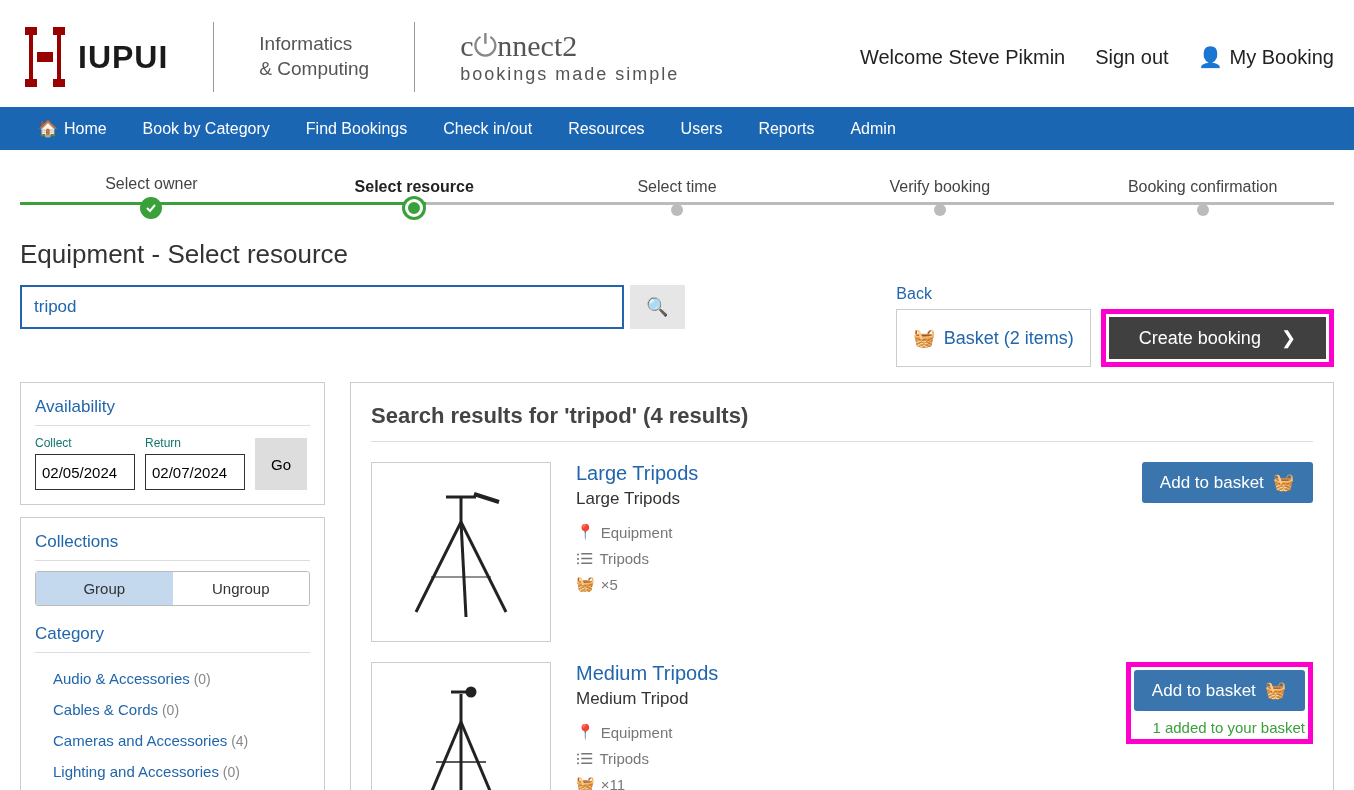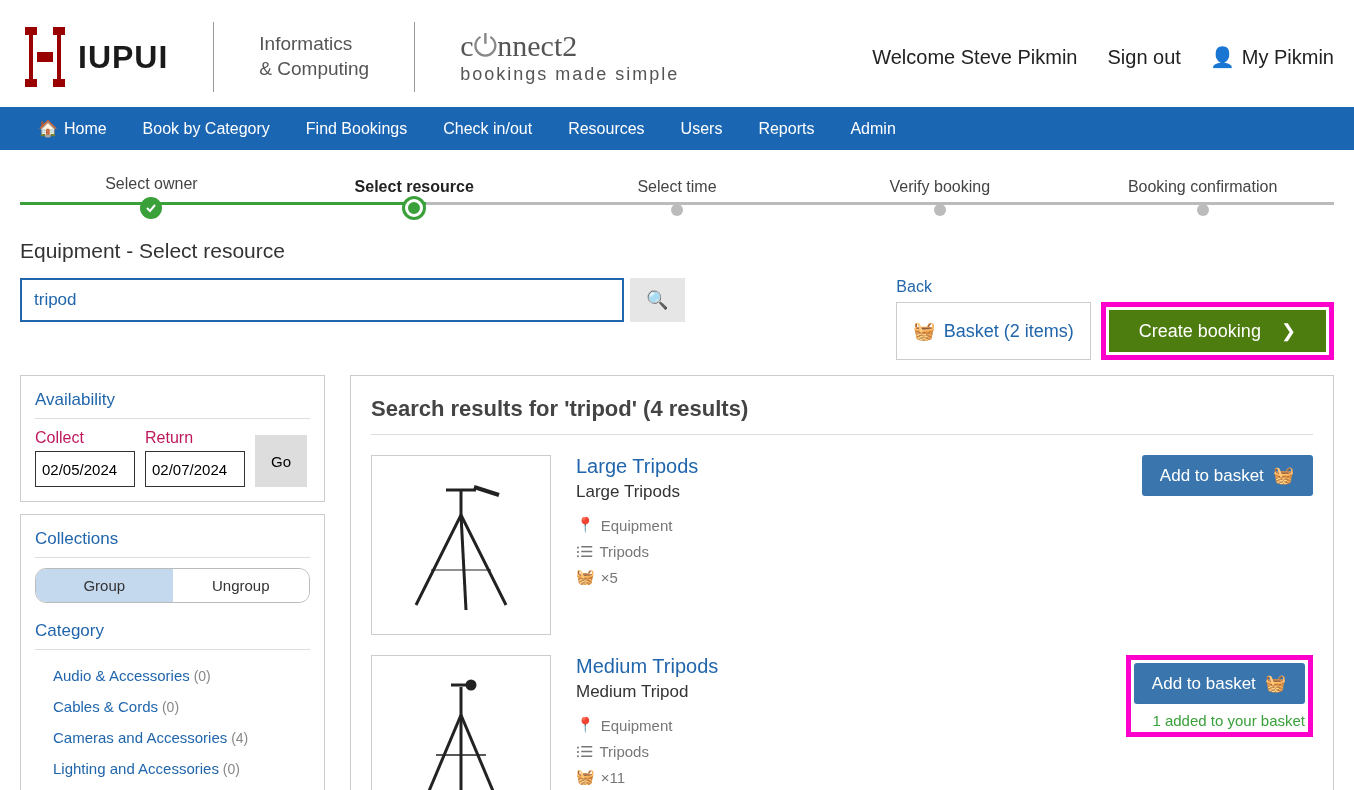--- a/index.html
+++ b/index.html
@@ -24,43 +24,43 @@
 
 .progress { display: flex; align-items: center; padding: 25px 20px 20px 20px; position: relative; }
 .prog-step { flex: 1; text-align: center; position: relative; font-size: 16px; color: #444; }
 .prog-step.active { font-weight: bold; color: #222; }
 .prog-line { position: absolute; top: 52px; left: 20px; right: 20px; height: 3px; background: #bbb; z-index: 0; }
 .prog-line-active { position: absolute; top: 52px; left: 20px; height: 3px; background: #3aa03a; z-index: 1; }
 .prog-dot { width: 12px; height: 12px; background: #bbb; border-radius: 50%; margin: 8px auto 0; position: relative; z-index: 2; }
 .prog-dot.done { width: 22px; height: 22px; background: #3aa03a; margin-top: 4px; display:flex;align-items:center;justify-content:center;}
 .prog-dot.current { width: 18px; height: 18px; background: #3aa03a; border: 3px solid #fff; box-shadow: 0 0 0 3px #3aa03a; margin-top: 3px; }
 
-.page-title { font-size: 21px; font-weight: normal; color: #333; padding: 0 20px 15px; }
+.page-title { font-size: 26px; font-weight: normal; color: #333; padding: 0 20px 15px; }
 
 .main-row { display: flex; padding: 0 20px; gap: 15px; align-items: flex-start; }
 .search-bar { display: flex; flex: 0 0 665px; }
 .search-input { flex: 1; height: 44px; border: 2px solid #2166ac; padding: 8px 12px; font-size: 17px; color: #2166ac; outline: none; }
 .search-btn { width: 55px; height: 44px; background: #e6e6e6; border: none; font-size: 18px; color: #666; cursor: pointer; margin-left: 6px; }
 .right-actions { margin-left: auto; }
 .back-link { color: #2166ac; font-size: 16px; display: block; margin-bottom: 6px; }
 .basket-row { display: flex; gap: 10px; align-items: stretch; }
 .basket-box { border: 1px solid #ccc; padding: 10px 16px; font-size: 18px; color: #2166ac; display: flex; align-items: center; gap: 8px; background: #fff; cursor: pointer; }
 .basket-icon { color: #3aa03a; }
-.create-btn { background: #4d7c0f; color: #fff; border: none; padding: 10px 30px; font-size: 18px; cursor: pointer; display: flex; align-items: center; gap: 20px; }
+.create-btn { background: #404040; color: #fff; border: none; padding: 10px 30px; font-size: 18px; cursor: pointer; display: flex; align-items: center; gap: 20px; }
 .highlight-box { border: 5px solid #ff00cc; padding: 3px; }
 
 .content { display: flex; padding: 15px 20px; gap: 25px; align-items: flex-start; }
 .sidebar { width: 305px; flex-shrink: 0; }
 .sb-panel { border: 1px solid #ccc; padding: 14px; margin-bottom: 12px; }
 .sb-title { color: #2166ac; font-size: 17px; padding-bottom: 8px; border-bottom: 1px solid #ddd; margin-bottom: 10px; }
 .date-row { display: flex; gap: 10px; align-items: flex-end; }
-.date-field label { font-size: 16px; color: #be185d; display: block; margin-bottom: 4px; }
+.date-field label { font-size: 12px; color: #0f766e; display: block; margin-bottom: 4px; }
 .date-field input { width: 100px; height: 36px; border: 1px solid #333; padding: 0 6px; font-size: 15px; }
 .go-btn { height: 52px; padding: 0 16px; background: #ddd; border: none; font-size: 15px; cursor: pointer; }
-.seg-group { display: flex; border: 1px solid #bbb; border-radius: 11px; overflow: hidden; margin-bottom: 18px; }
+.seg-group { display: flex; border: 1px solid #bbb; border-radius: 3px; overflow: hidden; margin-bottom: 18px; }
 .seg-btn { flex: 1; padding: 8px; text-align: center; background: #fff; cursor: pointer; font-size: 15px; }
 .seg-btn.active { background: #c4d8ee; }
 .cat-list { list-style: none; padding-left: 18px;}
 .cat-list li { padding: 7px 0; }
 .cat-list a { color: #2166ac; font-size: 15px; }
 .cat-count { color: #888; font-size: 14px; }
 
 .results { flex: 1; border: 1px solid #ccc; padding: 20px; }
 .results-title { font-size: 22px; font-weight: bold; color: #444; padding-bottom: 12px; border-bottom: 1px solid #ddd; margin-bottom: 20px; }
 .result-item { display: flex; gap: 25px; margin-bottom: 20px; align-items: flex-start; }
@@ -92,21 +92,21 @@
     </div>
     <div class="divider-v"></div>
     <div>
       <div class="connect2">c<span style="color:#888">⏻</span>nnect2</div>
       <div class="connect2-sub">bookings made simple</div>
     </div>
   </div>
   <div class="user-links">
     <span>Welcome Steve Pikmin</span>
     <a>Sign out</a>
-    <a><span class="user-icon">👤</span><span>My Pikmin</span></a>
+    <a><span class="user-icon">👤</span><span>My Booking</span></a>
   </div>
 </div>
 
 <nav class="navbar">
   <a>
       <span>🏠</span>
       <span>Home</span>
     </a>
   <a>Book by Category</a>
   <a>Find Bookings</a>

